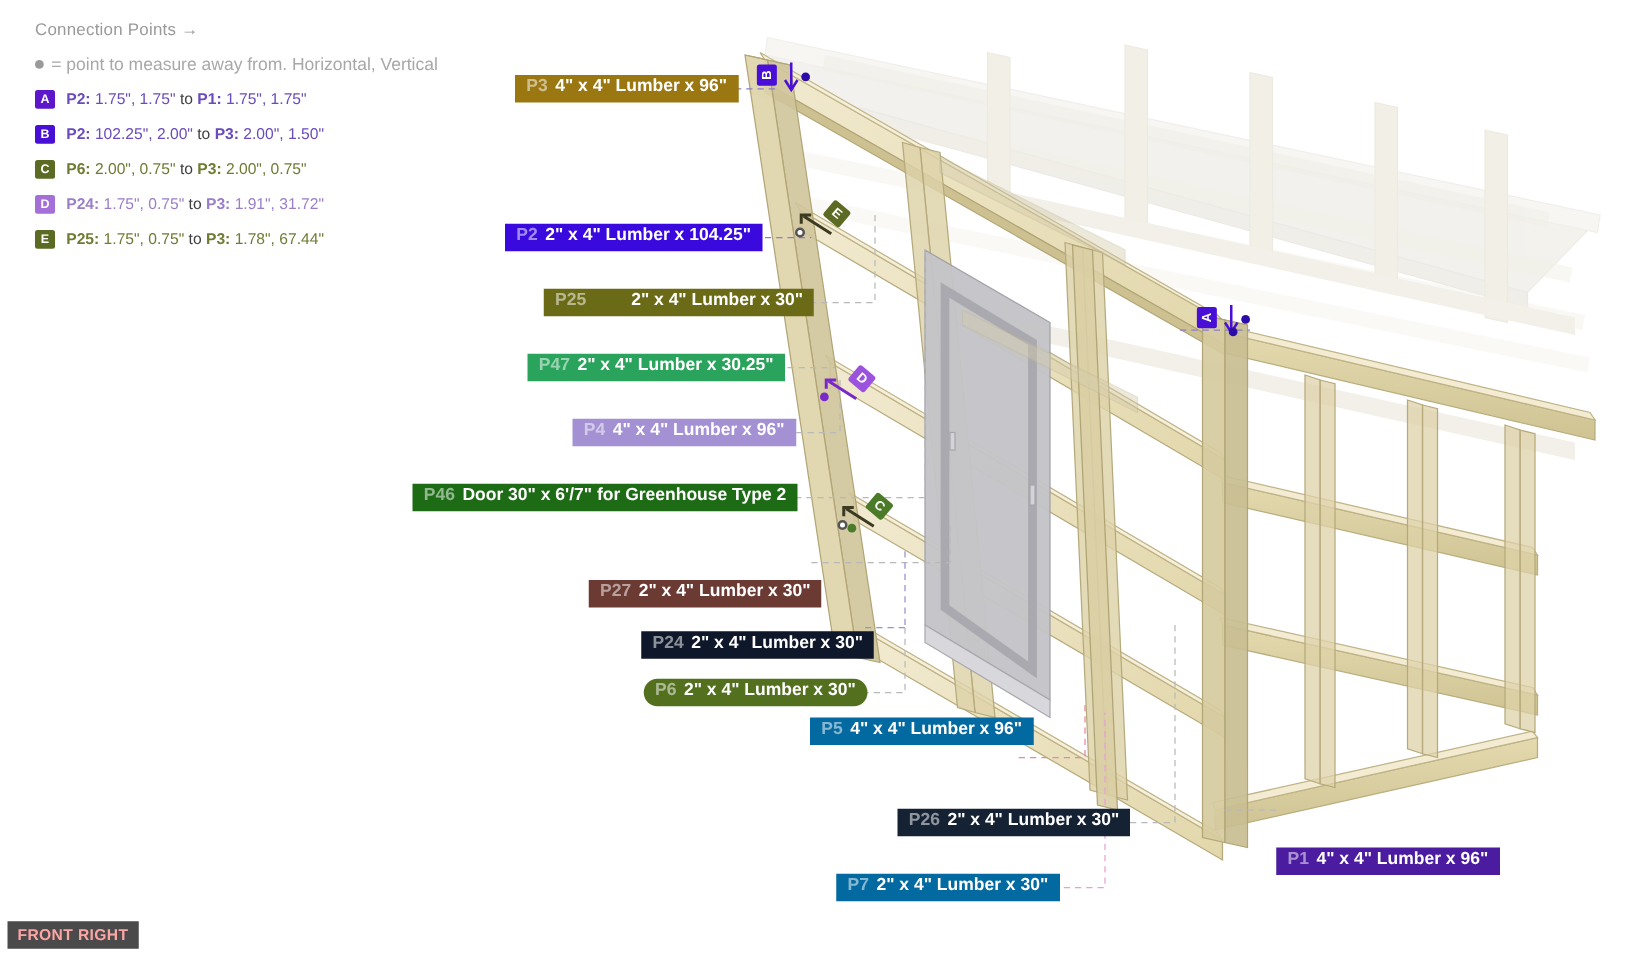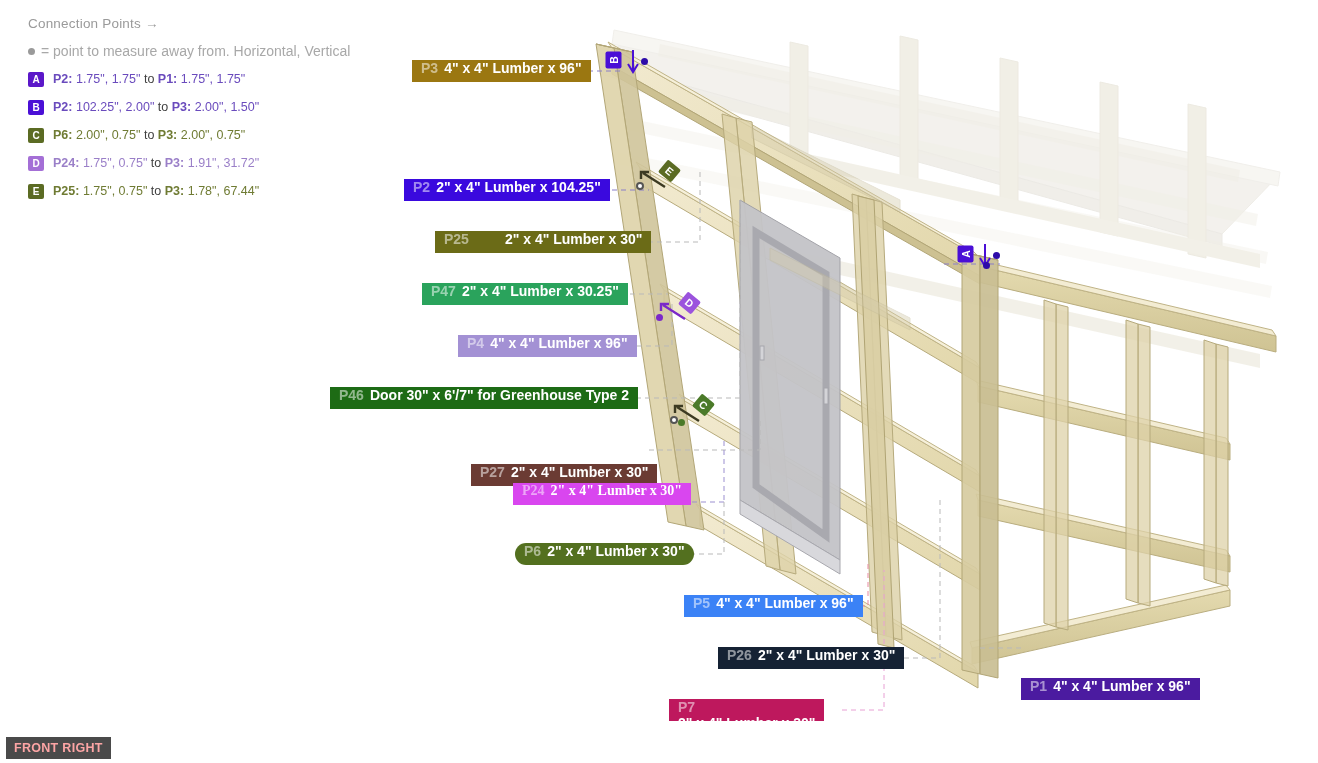--- a/index.html
+++ b/index.html
@@ -261,37 +261,37 @@
         <span>4" x 4" Lumber x 96"</span>
       </div>
       <div class="plabel" style="left: 330px; top: 387px; background: rgb(29, 107, 21);">
         <span class="pnum">P46</span>
         <span>Door 30" x 6'/7" for Greenhouse Type 2</span>
       </div>
       <div class="plabel" style="left: 471px; top: 439px; background: rgb(107, 59, 51); margin-top: 25px;">
         <span class="pnum">P27</span>
         <span>2" x 4" Lumber  x 30"</span>
       </div>
-      <div class="plabel" style="left: 513px; top: 483px; background: #d946ef; font-family: Liberation Serif, serif;">
+      <div class="plabel" style="left: 513px; top: 505px; background: #0f172a;">
         <span class="pnum">P24</span>
         <span>2" x 4" Lumber  x 30"</span>
       </div>
       <div class="plabel" style="left: 515px; top: 543px; background: rgb(83, 112, 31); border-radius: 11px;">
         <span class="pnum">P6</span>
         <span>2" x 4" Lumber  x 30"</span>
       </div>
-      <div class="plabel" style="left: 648px; top: 595px; background: #3b82f6; margin-left: 36px;">
+      <div class="plabel" style="left: 648px; top: 574px; background: #0369a1;">
         <span class="pnum">P5</span>
         <span>4" x 4" Lumber x 96"</span>
       </div>
       <div class="plabel" style="left: 718px; top: 647px; background: rgb(21, 34, 52);">
         <span class="pnum">P26</span>
         <span>2" x 4" Lumber  x 30"</span>
       </div>
-      <div class="plabel" style="left: 669px; top: 699px; background: #be185d; flex-direction: column;">
+      <div class="plabel" style="left: 669px; top: 699px; background: #0369a1;">
         <span class="pnum">P7</span>
         <span>2" x 4" Lumber  x 30"</span>
       </div>
       <div class="plabel" style="left: 1021px; top: 636px; background: rgb(75, 27, 160); margin-top: 42px;">
         <span class="pnum">P1</span>
         <span>4" x 4" Lumber x 96"</span>
       </div>
     </div>
 
   <div id="model-markers">

